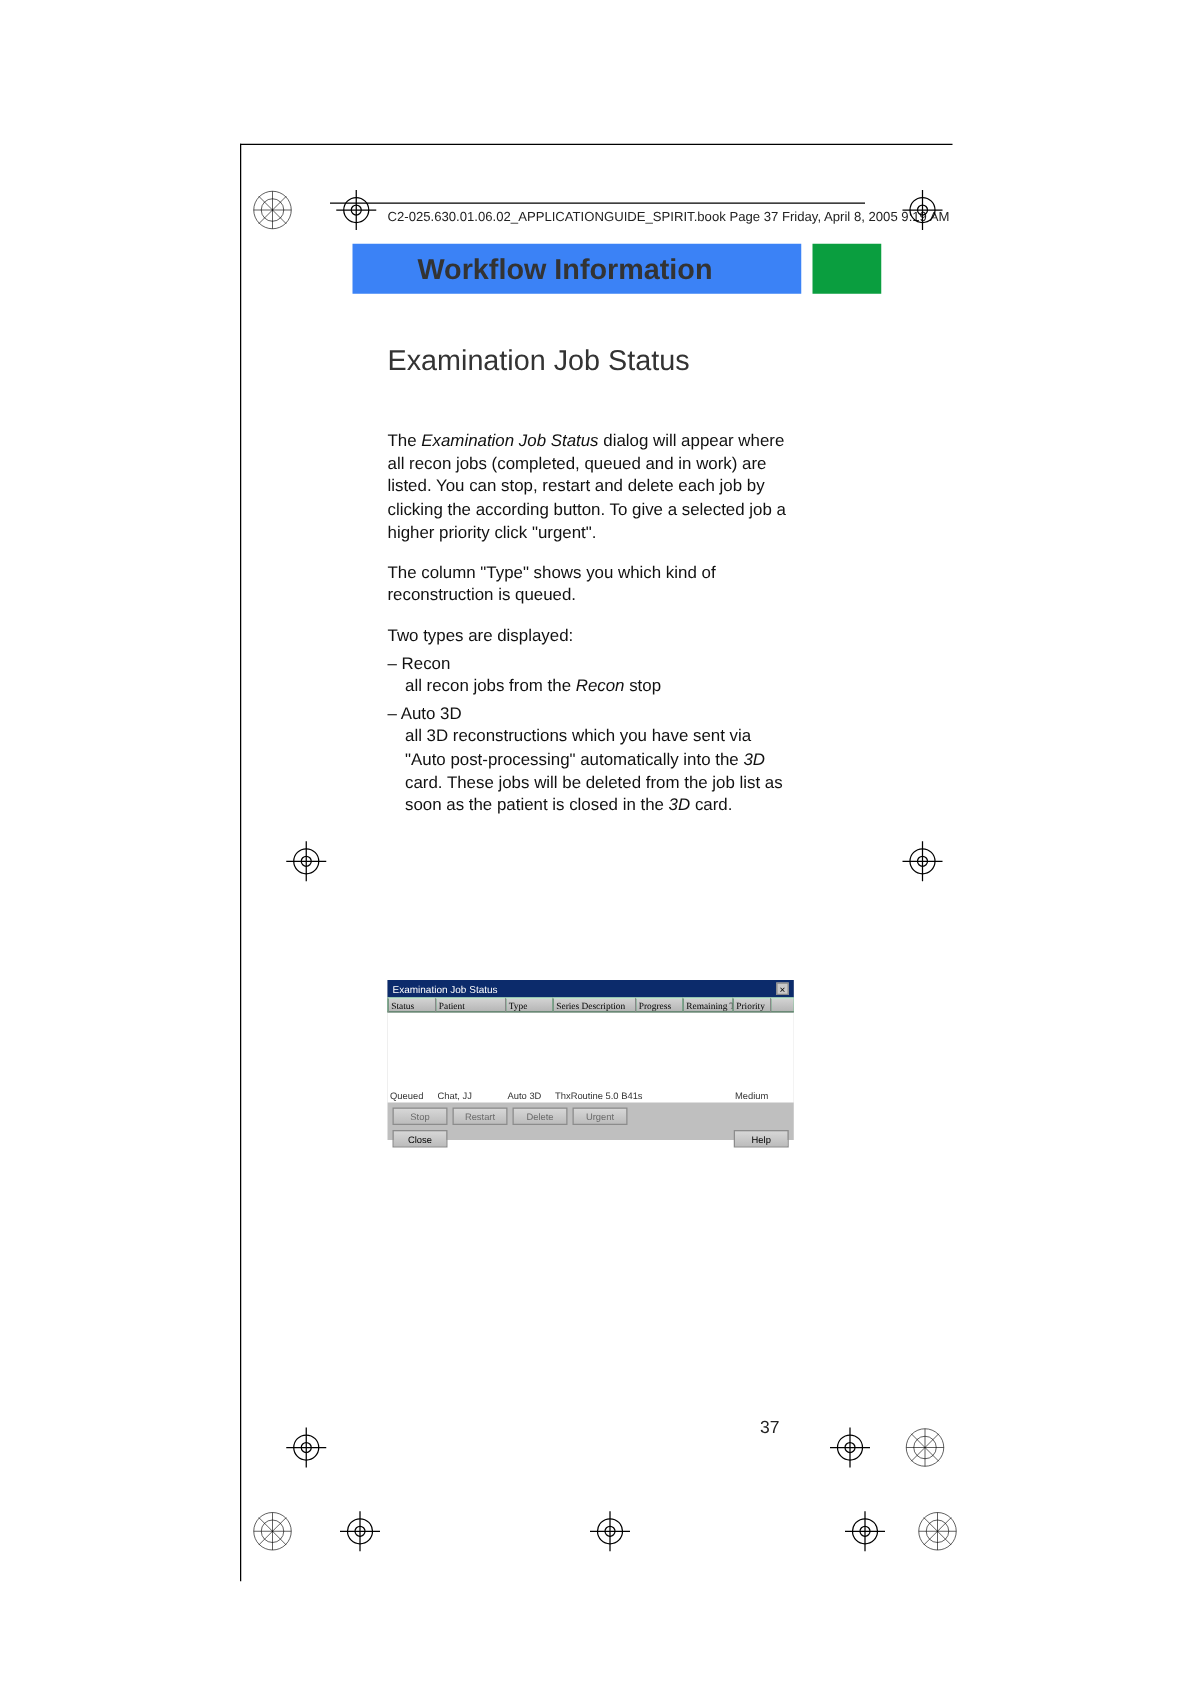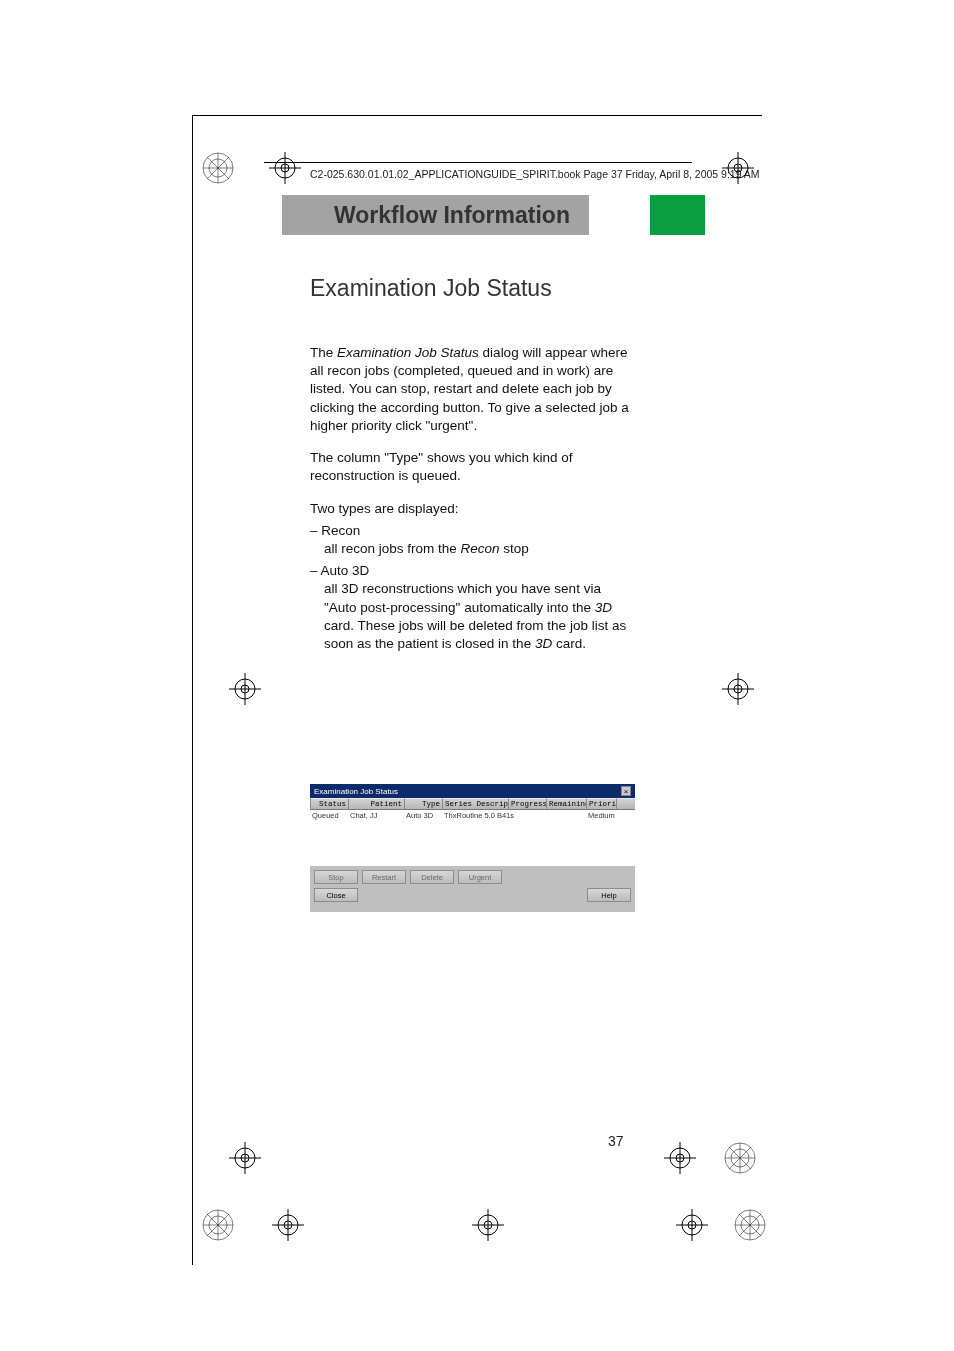--- a/index.html
+++ b/index.html
@@ -40,23 +40,23 @@
     position: absolute;
     left: 264px;
     top: 162px;
     width: 428px;
     border-top: 1px solid #000;
   }
   .section-band {
     position: absolute;
     left: 282px;
     top: 195px;
-    width: 307px;
+    width: 359px;
     height: 40px;
-    background: #a3a3a3;
+    background: #3b82f6;
     display: flex;
     align-items: center;
     padding-left: 52px;
   }
   .section-band span {
     font-family: 'Segoe UI', Arial, sans-serif;
     font-size: 23px;
     font-weight: 600;
     color: #333;
   }
@@ -125,41 +125,41 @@
   }
   .screenshot .titlebar .xbtn {
     width: 10px; height: 10px; background: #c9c9c9; color:#000;
     font-size: 8px; line-height: 10px; text-align: center;
     border: 1px solid #888;
   }
   .screenshot .grid-head {
     display: flex;
     background: #22c55e;
     height: 12px;
-    font-family: Liberation Mono, monospace;
+    font-family: Liberation Serif, serif;
     font-size: 7.5px;
-    text-align: right;
   }
   .screenshot .grid-head div {
     border-left: 1px solid #888;
     border-top: 1px solid #eaeaea;
     border-bottom: 1px solid #777;
     padding: 1px 2px;
     background: linear-gradient(#d2d2d2,#b6b6b6);
     color: #000;
     white-space: nowrap;
     overflow: hidden;
   }
   .screenshot .grid-body {
     background: #fff;
-    height: 56px;
+    height: 72px;
     display: flex;
     font-family: Arial, sans-serif;
     font-size: 7.5px;
     color: #333;
+    align-items: flex-end;
   }
   .screenshot .grid-body div {
     padding: 1px 2px;
     white-space: nowrap;
   }
   .screenshot .btn-row {
     display: flex;
     gap: 4px;
     padding: 4px 20px 2px 4px;
     text-align: center;
@@ -188,21 +188,21 @@
     color: #222;
   }
 </style>
 </head>
 <body>
 
 <div class="crop-line-top"></div>
 <div class="crop-line-left"></div>
 
 <div class="header-rule"></div>
-<div class="header-text">C2-025.630.01.01.02_APPLICATIONGUIDE_SPIRIT.book  Page 37  Friday, April 8, 2005  9:19 AM</div>
+<div class="header-text">C2-025.630.01.06.02_APPLICATIONGUIDE_SPIRIT.book  Page 37  Friday, April 8, 2005  9:19 AM</div>
 
 <div class="section-band">
   <span>Workflow Information</span>
 </div>
 <div class="green-tab"></div>
 
 <div class="content">
   <div class="h2">Examination Job Status</div>
 
 

